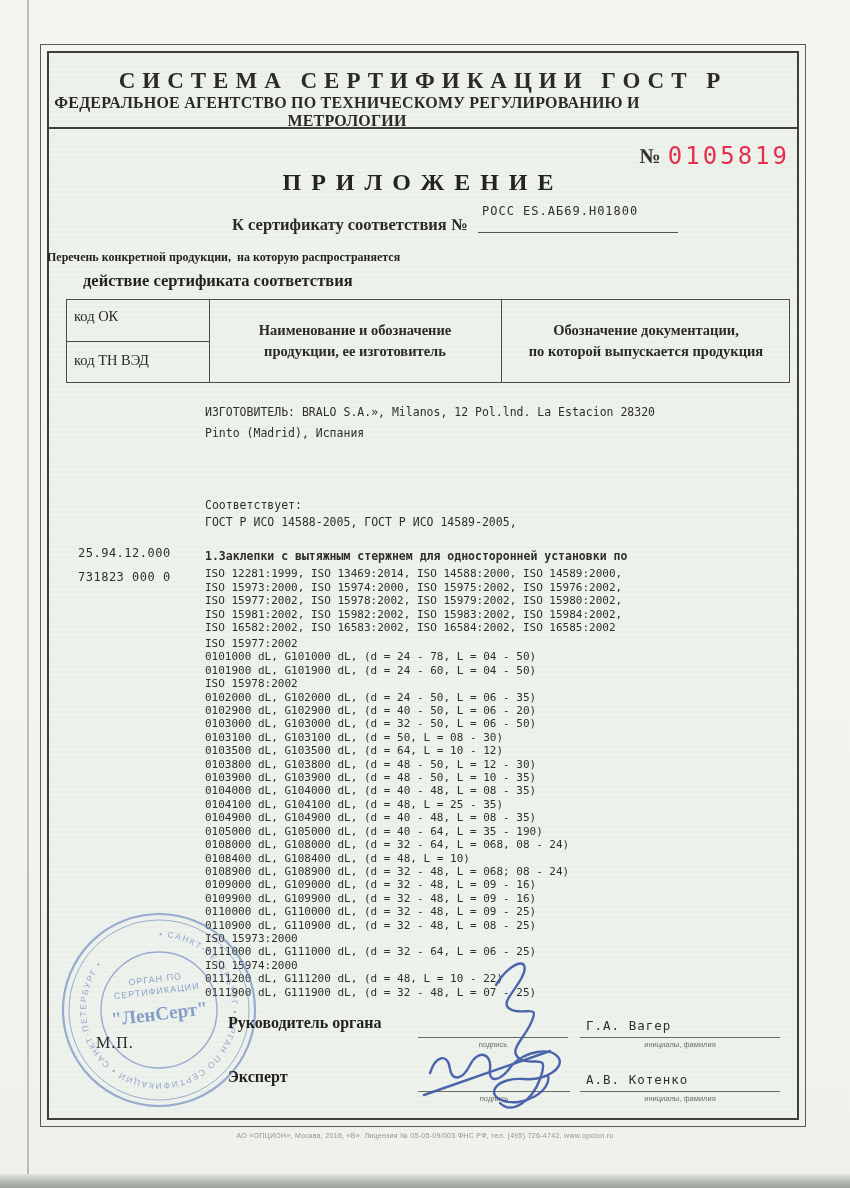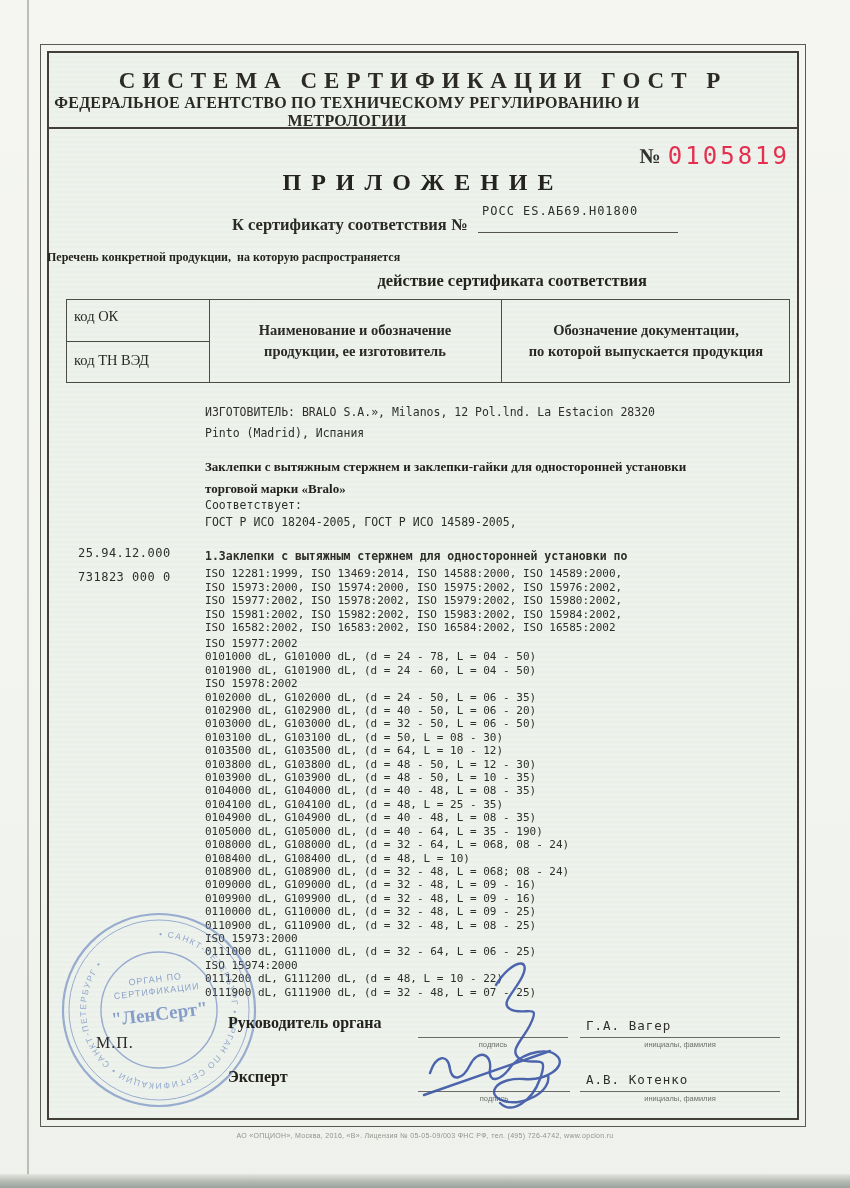--- a/index.html
+++ b/index.html
@@ -30,22 +30,22 @@
   .docnum .digits { font-family:"DejaVu Sans Mono","Liberation Mono",monospace;
     font-size:24px; letter-spacing:3px; vertical-align:-1px; }
   .title { position:absolute; left:47px; top:169px; width:752px; text-align:center;
     font-weight:bold; font-size:24px; letter-spacing:10px; color:#24231f; }
   .cert-label { position:absolute; left:232px; top:215px; font-weight:bold; font-size:16.5px; color:#2b2a26; }
   .cert-number { position:absolute; left:482px; top:204px; font-family:"DejaVu Sans Mono","Liberation Mono",monospace;
     font-size:12px; letter-spacing:1px; color:#3a3a36; white-space:pre;text-align:center; }
   .cert-underline { position:absolute; left:478px; top:211px; width:200px; height:22px; border-bottom:1.2px solid #55544e; }
   .subtitle1 { position:absolute; left:47px; top:250px; width:752px; text-align:left;
     font-weight:bold; font-size:12px; color:#24231f; white-space:pre; }
-  .subtitle2 { position:absolute; left:47px; top:271px; width:600px; text-align:right;
-    font-weight:bold; font-size:16.5px; color:#24231f; }
+  .subtitle2 { position:absolute; left:47px; top:271px; width:600px; text-align:left;
+    font-weight:bold; font-size:16.5px; color:#24231f;padding-left:36px; }
   
   .tbl { position:absolute; left:66px; top:299px; width:724px; height:84px; border:1.2px solid #4c4b45; }
   .tbl .v1 { position:absolute; left:142px; top:0; width:1px; height:100%; background:#4c4b45; }
   .tbl .v2 { position:absolute; left:434px; top:0; width:1px; height:100%; background:#4c4b45; }
   .tbl .h1 { position:absolute; left:0; top:41px; width:142px; height:1px; background:#4c4b45; }
   .tbl .c1a { position:absolute; left:7px; top:8px;  font-size:14.5px; color:#2b2a26; }
   .tbl .c1b { position:absolute; left:7px; top:52px; font-size:14.5px; color:#2b2a26; }
   .tbl .c2 { position:absolute; left:142px; top:20px; width:292px; text-align:center;
     font-size:14.5px; line-height:21px; color:#2b2a26; font-weight:600; }
   .tbl .c3 { position:absolute; left:434px; top:20px; width:290px; text-align:center;
@@ -117,25 +117,24 @@
     <div class="c1b">код ТН ВЭД</div>
     <div class="c2"><span>Наименование и обозначение</span><br><span>продукции, ее изготовитель</span></div>
     <div class="c3"><span>Обозначение документации,</span><br><span>по которой выпускается продукция</span></div>
   </div>
 
   <div class="code-ok mono">25.94.12.000</div>
   <div class="code-tnved mono">731823 000 0</div>
 
   <div class="manu mono"><span class="mline">ИЗГОТОВИТЕЛЬ: BRALO S.A.», Milanos, 12 Pol.lnd. La Estacion 28320</span><br><span class="mline">Pinto (Madrid), Испания</span></div>
 
-  <div class="descr"><span>Заклепки с вытяжным стержнем и заклепки-гайки для односторонней установки</span><br><span>торговой марки «Bralo»</span></div>
 
   <div class="conf mono">Соответствует:</div>
 
-  <div class="gost mono"><div class="mline">ГОСТ Р ИСО 18204-2005, ГОСТ Р ИСО 14589-2005,</div></div>
+  <div class="gost mono"><div class="mline">ГОСТ Р ИСО 14588-2005, ГОСТ Р ИСО 14589-2005,</div></div>
 
   <div class="item1 mono">1.Заклепки с вытяжным стержнем для односторонней установки по</div>
 
   <div class="isoblk mono"><div class="mline">ISO 12281:1999, ISO 13469:2014, ISO 14588:2000, ISO 14589:2000,</div><div class="mline">ISO 15973:2000, ISO 15974:2000, ISO 15975:2002, ISO 15976:2002,</div><div class="mline">ISO 15977:2002, ISO 15978:2002, ISO 15979:2002, ISO 15980:2002,</div><div class="mline">ISO 15981:2002, ISO 15982:2002, ISO 15983:2002, ISO 15984:2002,</div><div class="mline">ISO 16582:2002, ISO 16583:2002, ISO 16584:2002, ISO 16585:2002</div></div>
 
   <div class="specblk mono"><div class="mline">ISO 15977:2002</div><div class="mline">0101000 dL, G101000 dL, (d = 24 - 78, L = 04 - 50)</div><div class="mline">0101900 dL, G101900 dL, (d = 24 - 60, L = 04 - 50)</div><div class="mline">ISO 15978:2002</div><div class="mline">0102000 dL, G102000 dL, (d = 24 - 50, L = 06 - 35)</div><div class="mline">0102900 dL, G102900 dL, (d = 40 - 50, L = 06 - 20)</div><div class="mline">0103000 dL, G103000 dL, (d = 32 - 50, L = 06 - 50)</div><div class="mline">0103100 dL, G103100 dL, (d = 50, L = 08 - 30)</div><div class="mline">0103500 dL, G103500 dL, (d = 64, L = 10 - 12)</div><div class="mline">0103800 dL, G103800 dL, (d = 48 - 50, L = 12 - 30)</div><div class="mline">0103900 dL, G103900 dL, (d = 48 - 50, L = 10 - 35)</div><div class="mline">0104000 dL, G104000 dL, (d = 40 - 48, L = 08 - 35)</div><div class="mline">0104100 dL, G104100 dL, (d = 48, L = 25 - 35)</div><div class="mline">0104900 dL, G104900 dL, (d = 40 - 48, L = 08 - 35)</div><div class="mline">0105000 dL, G105000 dL, (d = 40 - 64, L = 35 - 190)</div><div class="mline">0108000 dL, G108000 dL, (d = 32 - 64, L = 068, 08 - 24)</div><div class="mline">0108400 dL, G108400 dL, (d = 48, L = 10)</div><div class="mline">0108900 dL, G108900 dL, (d = 32 - 48, L = 068; 08 - 24)</div><div class="mline">0109000 dL, G109000 dL, (d = 32 - 48, L = 09 - 16)</div><div class="mline">0109900 dL, G109900 dL, (d = 32 - 48, L = 09 - 16)</div><div class="mline">0110000 dL, G110000 dL, (d = 32 - 48, L = 09 - 25)</div><div class="mline">0110900 dL, G110900 dL, (d = 32 - 48, L = 08 - 25)</div><div class="mline">ISO 15973:2000</div><div class="mline">0111000 dL, G111000 dL, (d = 32 - 64, L = 06 - 25)</div><div class="mline">ISO 15974:2000</div><div class="mline">0111200 dL, G111200 dL, (d = 48, L = 10 - 22)</div><div class="mline">0111900 dL, G111900 dL, (d = 32 - 48, L = 07 - 25)</div></div>
 
   <svg class="stamp-svg" viewBox="0 0 204 204">
     <g stroke="#6280bd" fill="none" opacity="0.75">
       <circle cx="102" cy="102" r="96" stroke-width="2.2"></circle>

